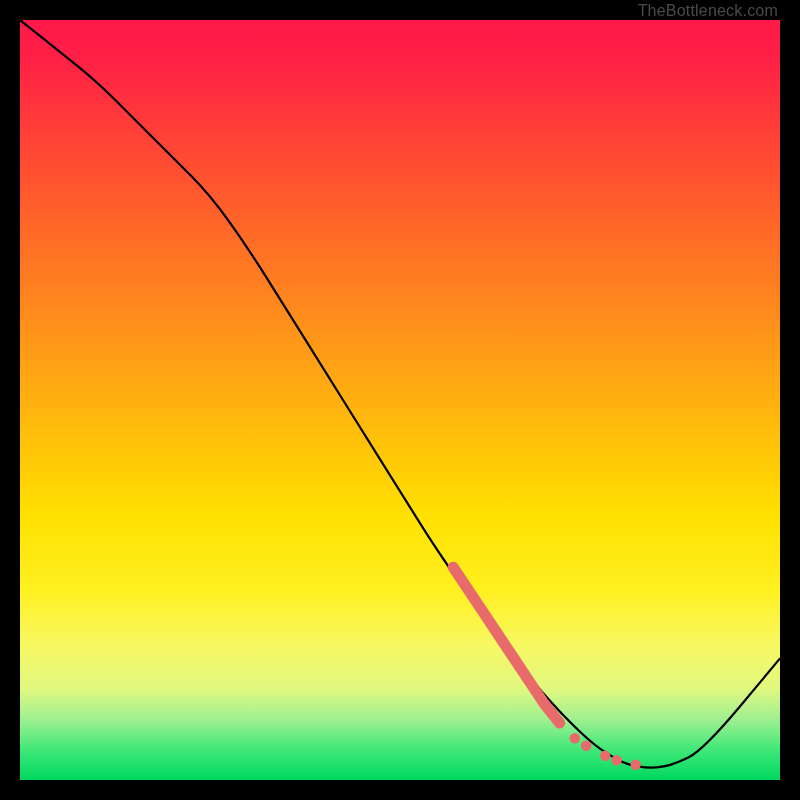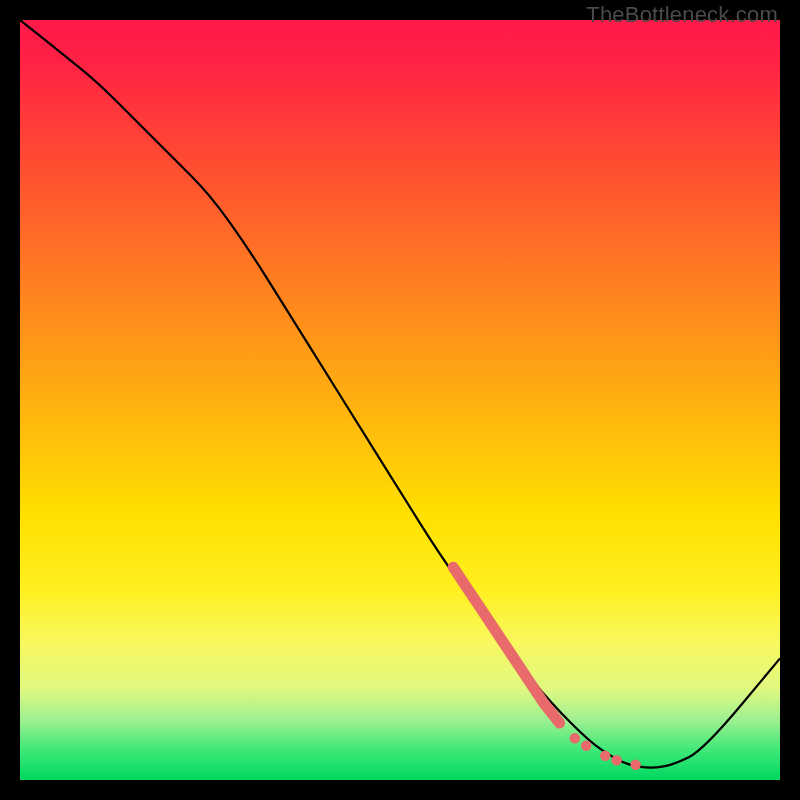--- a/index.html
+++ b/index.html
@@ -29,21 +29,21 @@
       #a0f090 92%,
       #40e878 96%,
       #00d860 100%
     );
   }
   .watermark {
     position: absolute;
     top: 2px;
     right: 22px;
     color: #4a4a4a;
-    font-size: 22px;
+    font-size: 16px;
     font-weight: 500;
     letter-spacing: 0.2px;
     z-index: 10;
   }
   svg.curve {
     position: absolute;
     left: 20px;
     top: 20px;
     width: 760px;
     height: 760px;

